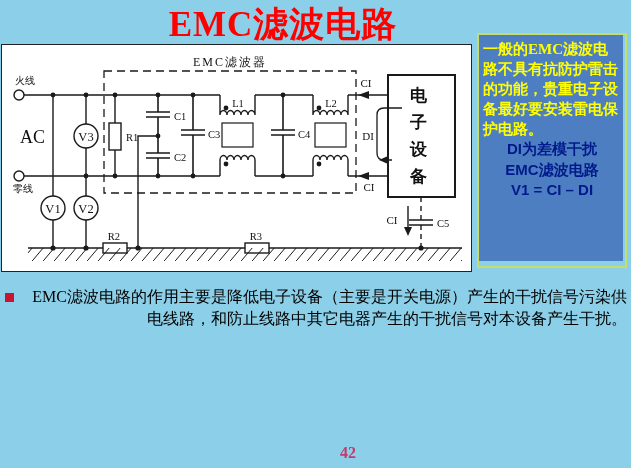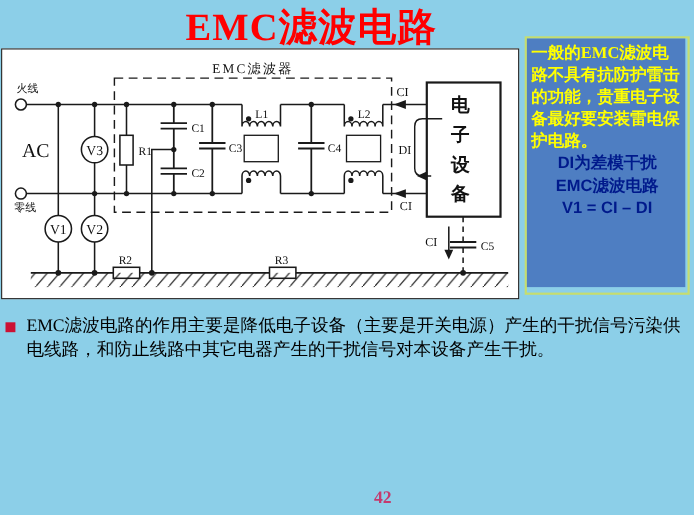--- a/index.html
+++ b/index.html
@@ -40,21 +40,21 @@
     color:#FFFF00;font-weight:bold;font-size:15px;line-height:20px;
     font-family:"Liberation Serif","DejaVu Serif",serif;
   }
   .definition-line{
     color:#001A8C;font-weight:bold;font-size:15px;line-height:20.5px;
     text-align:center;
     font-family:"Liberation Sans","DejaVu Sans",sans-serif;
   }
   #bullets{
     position:absolute;left:5px;top:286px;width:622px;
-    font-size:16px;line-height:21.5px;color:#000;
+    font-size:16px;line-height:21.5px;color:#000;text-align:right;
   }
   .bullet-item{display:flex;margin-bottom:3px;}
   .bullet-marker{
     flex:0 0 auto;width:9px;height:9px;background:#CC1133;
     margin:7px 10px 0 0;
   }
   #page-number{
     position:absolute;left:0;top:444px;width:616px;text-align:center;
     font-size:16px;font-weight:bold;color:#C43A6E;padding-left:40px;
   }

